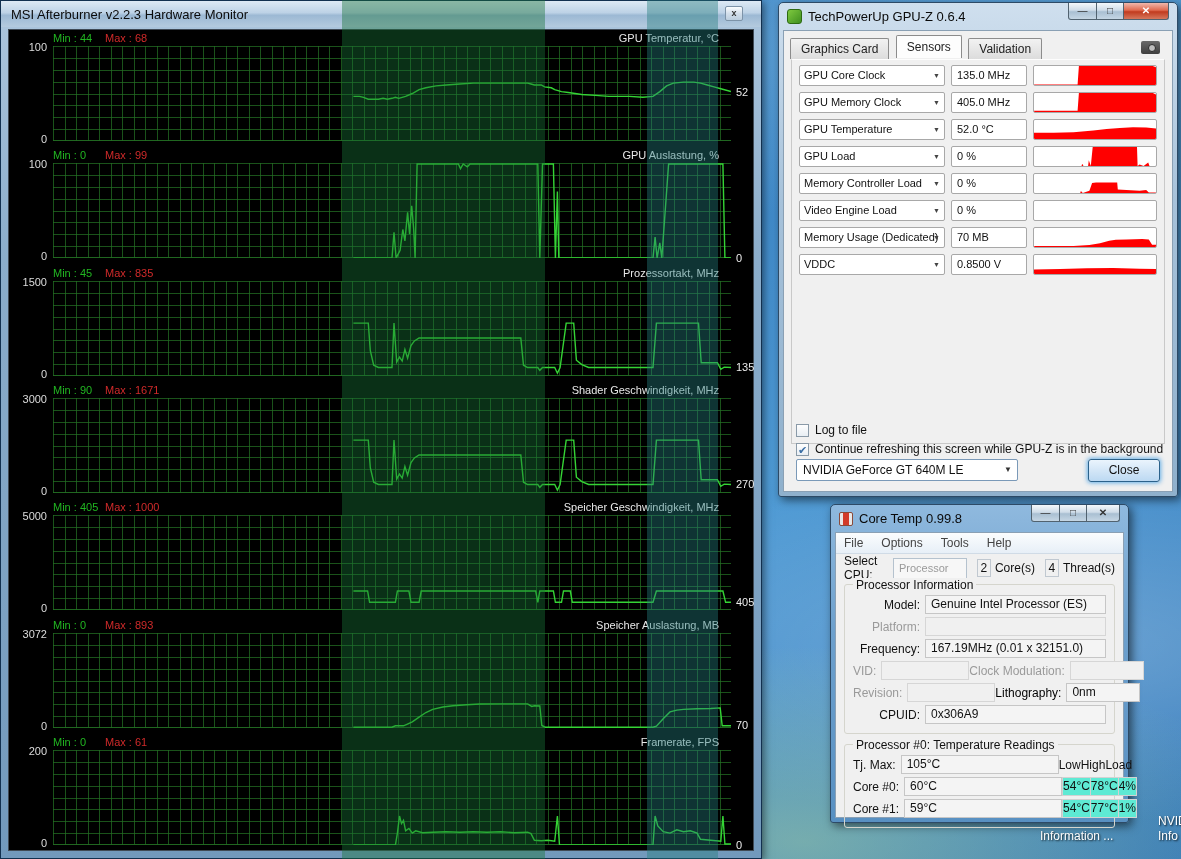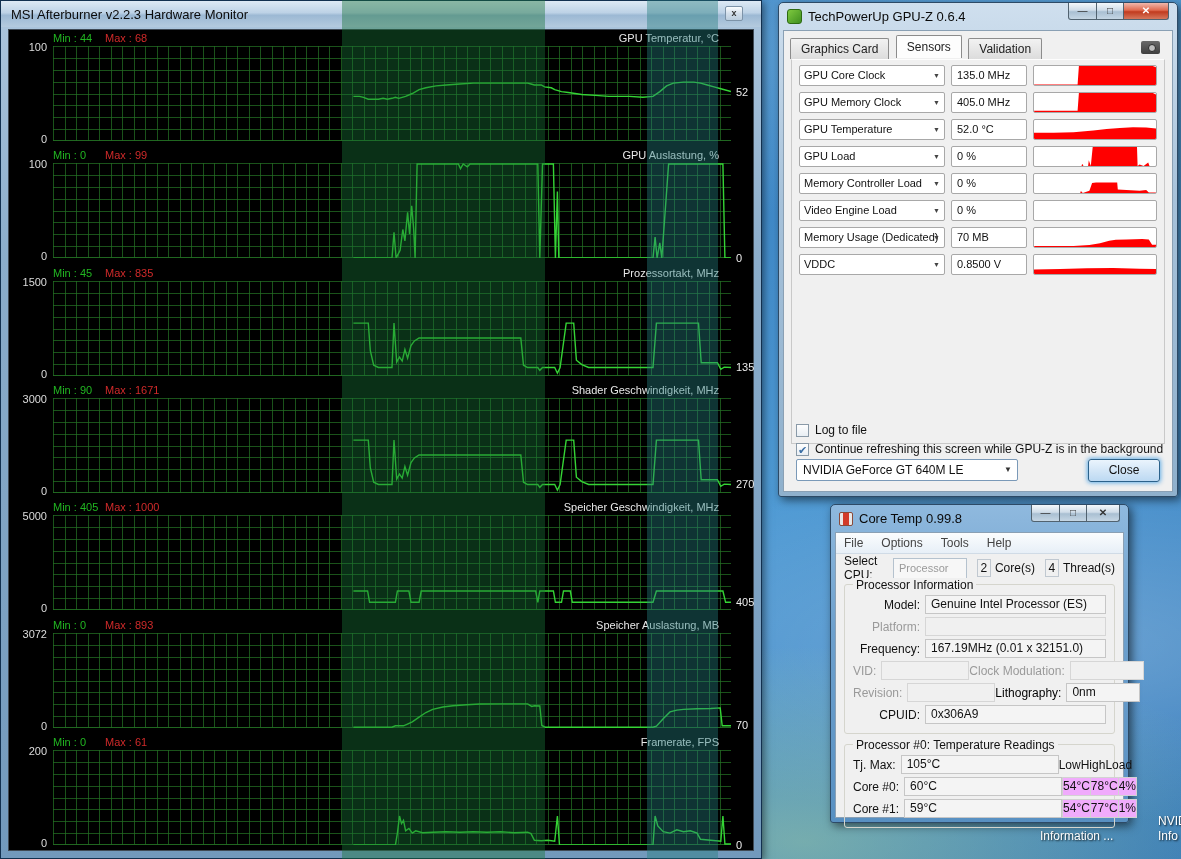--- a/index.html
+++ b/index.html
@@ -121,21 +121,21 @@
   .f-label{ width:72px; text-align:right; font-size:12px; color:#111; padding-right:5px; white-space:nowrap; }
   .f-label.dis, .dis{ color:#9a9a9a; }
   .f-box{ flex:1; height:19px; border:1px solid #c6c6c6; background:#f4f4f4; font-size:12px;
     line-height:17px; padding:0 5px; color:#111; white-space:nowrap; overflow:hidden; }
   .f-box.dis{ background:#f0f0f0; border-color:#d6d6d6; }
   .f-box.fixed95{ flex:0 0 88px; }
   .f-label2{ flex:1; text-align:right; font-size:12px; padding-right:5px; white-space:nowrap; }
   .f-box.fixed70{ flex:0 0 74px; }
   .t-head{ width:47px; text-align:center; font-size:12px; color:#111; }
   .t-cell{ width:47px; height:19px; border:1px solid #d2d2d2; border-left:none; text-align:center;
-    font-size:12px; line-height:17px; color:#111; background:#f0abfc; }
+    font-size:12px; line-height:17px; color:#111; background:#5eead4; }
   .t-cell.first{ border-left:1px solid #d2d2d2; }
   .tj-box{ flex:0 0 158px; }
   
   .desk-frag{ position:absolute; color:#fff; font-size:12px; text-shadow:1px 1px 2px rgba(0,0,0,.8); z-index:3; }
 </style>
 </head>
 <body>
 
 <div class="msi-window">
   <div class="msi-titlebar">

